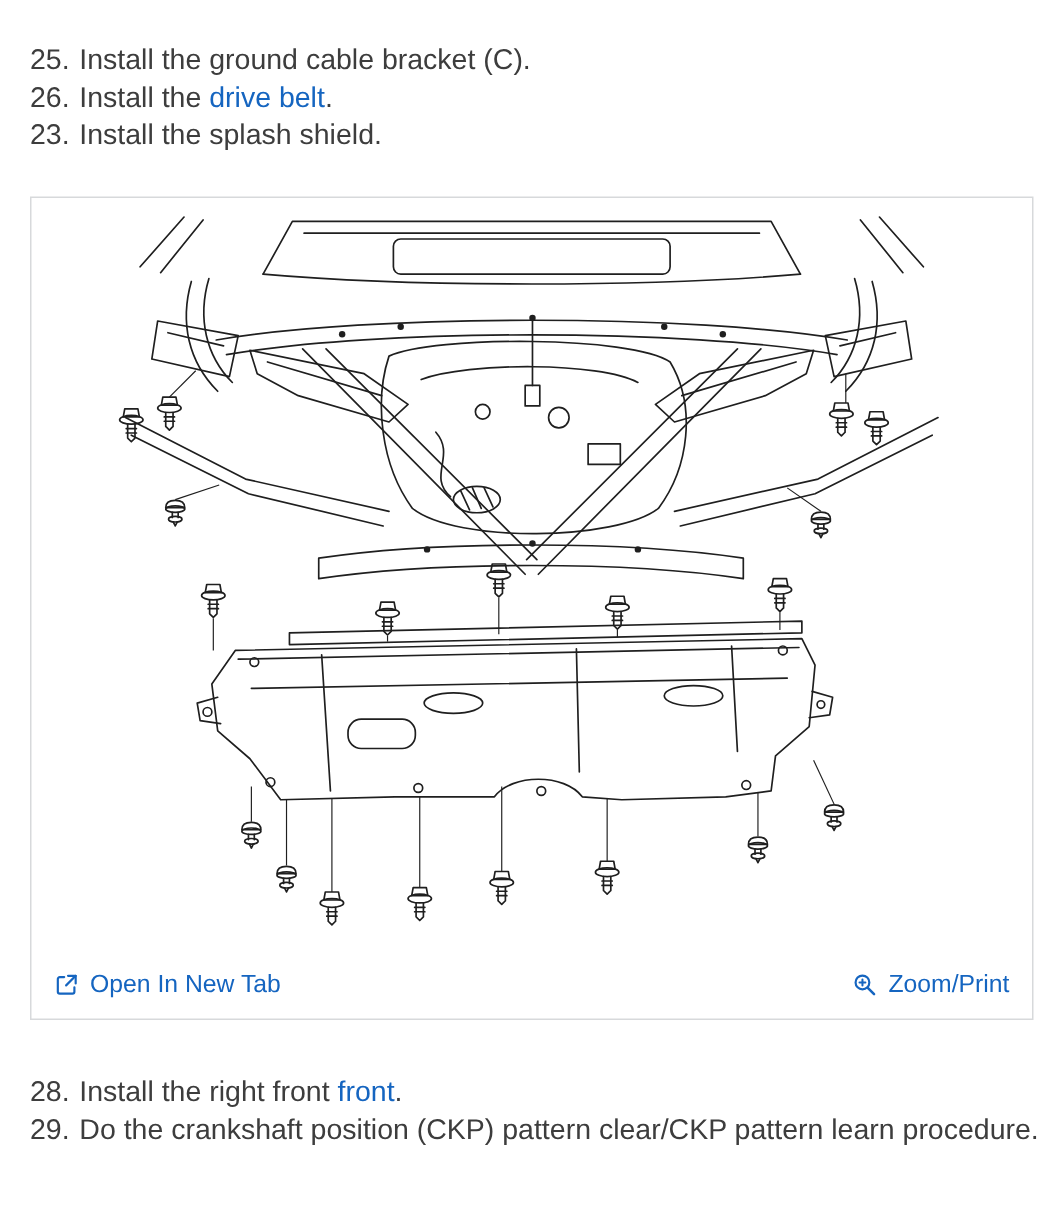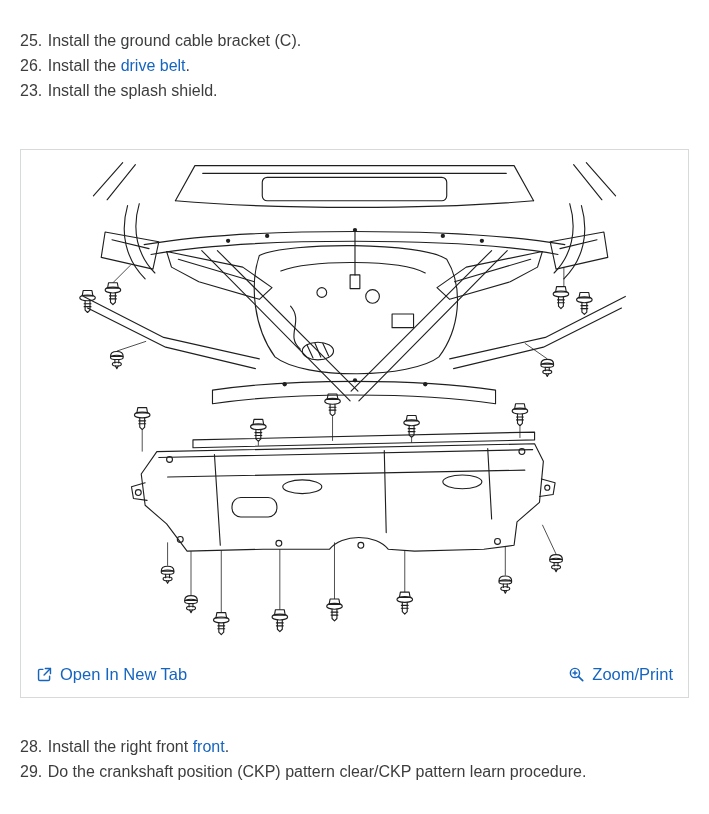--- a/index.html
+++ b/index.html
@@ -3,27 +3,27 @@
 <meta charset="utf-8">
 <style>
   html,body{margin:0;padding:0;background:#ffffff;}
   body{
     width:709px;height:814px;overflow:hidden;
     font-family:"Liberation Sans", sans-serif;
     color:#3d3d3d;
   }
   .doc{padding:28px 20px 0 20px;}
   .steps{margin:0;}
-  .step{font-size:16px;line-height:25px;white-space:nowrap;}
+  .step{font-size:19px;line-height:25px;white-space:nowrap;}
   .step .num{margin-right:0.34em;}
   a.inline-link{color:#1565c0;text-decoration:none;cursor:pointer;}
 
   
   .figure-box{
-    margin:46px 0 0 0;width:669px;height:549px;box-sizing:border-box;
+    margin:28px 0 0 0;width:669px;height:549px;box-sizing:border-box;
     border:1px solid #d7d9db;background:#ffffff;
     display:flex;flex-direction:column;gap:12px;
   }
   .diagram-area{flex:1 1 auto;height:501px;overflow:hidden;}
   .diagram-area svg{display:block;width:100%;height:100%;}
   .figure-toolbar{
     height:46px;flex:0 0 46px;display:flex;align-items:center;
     justify-content:space-between;padding:0 15px;box-sizing:border-box;
   }
   .toolbar-link{

